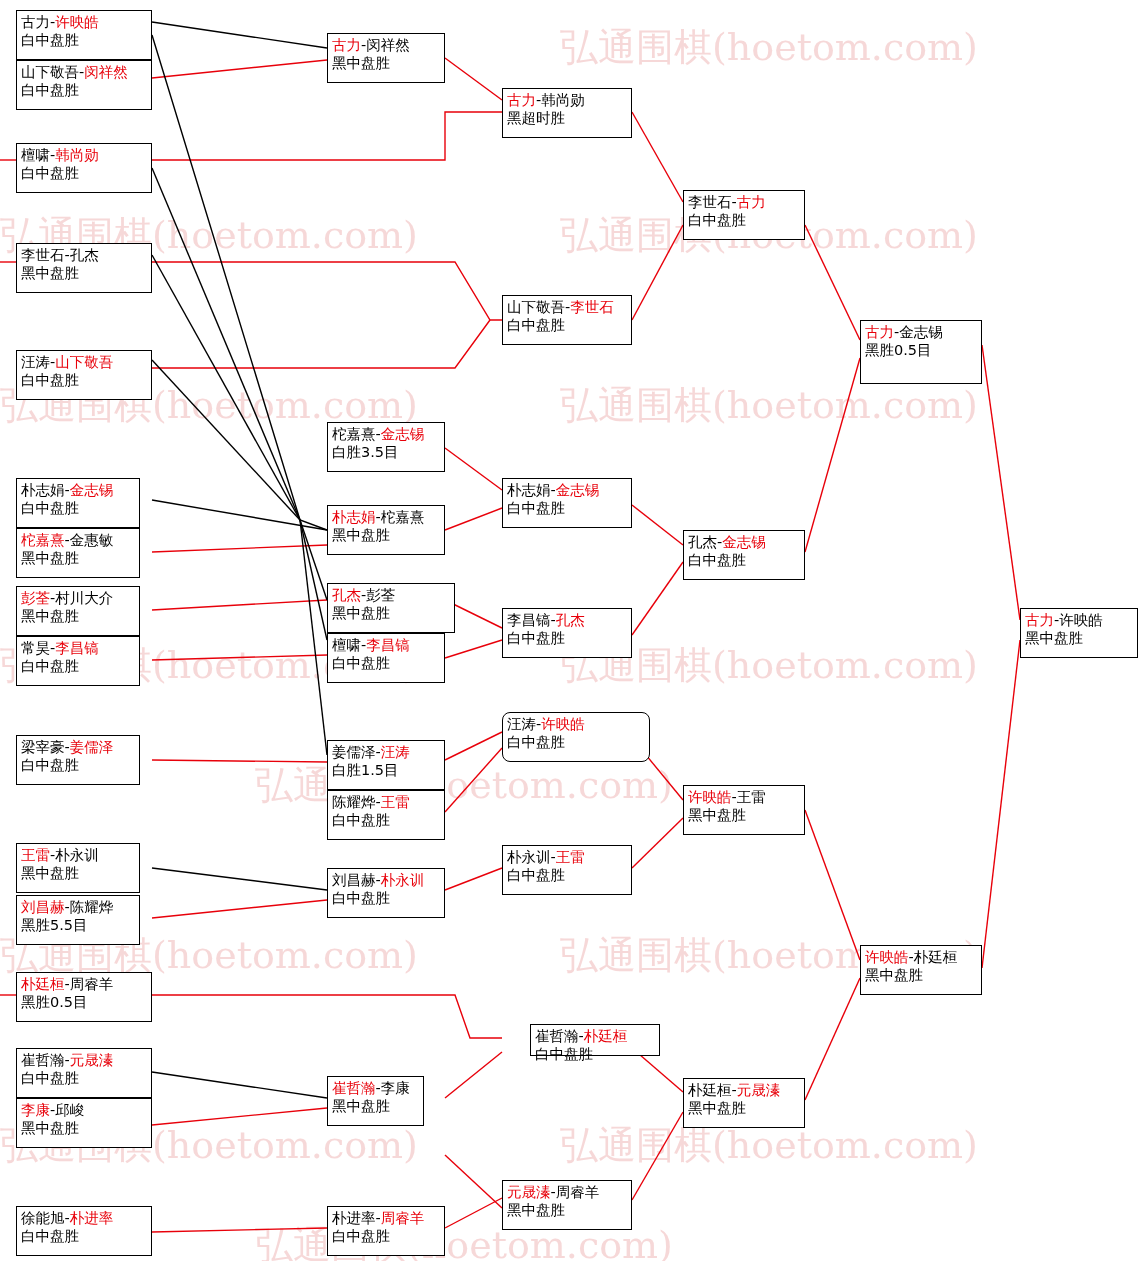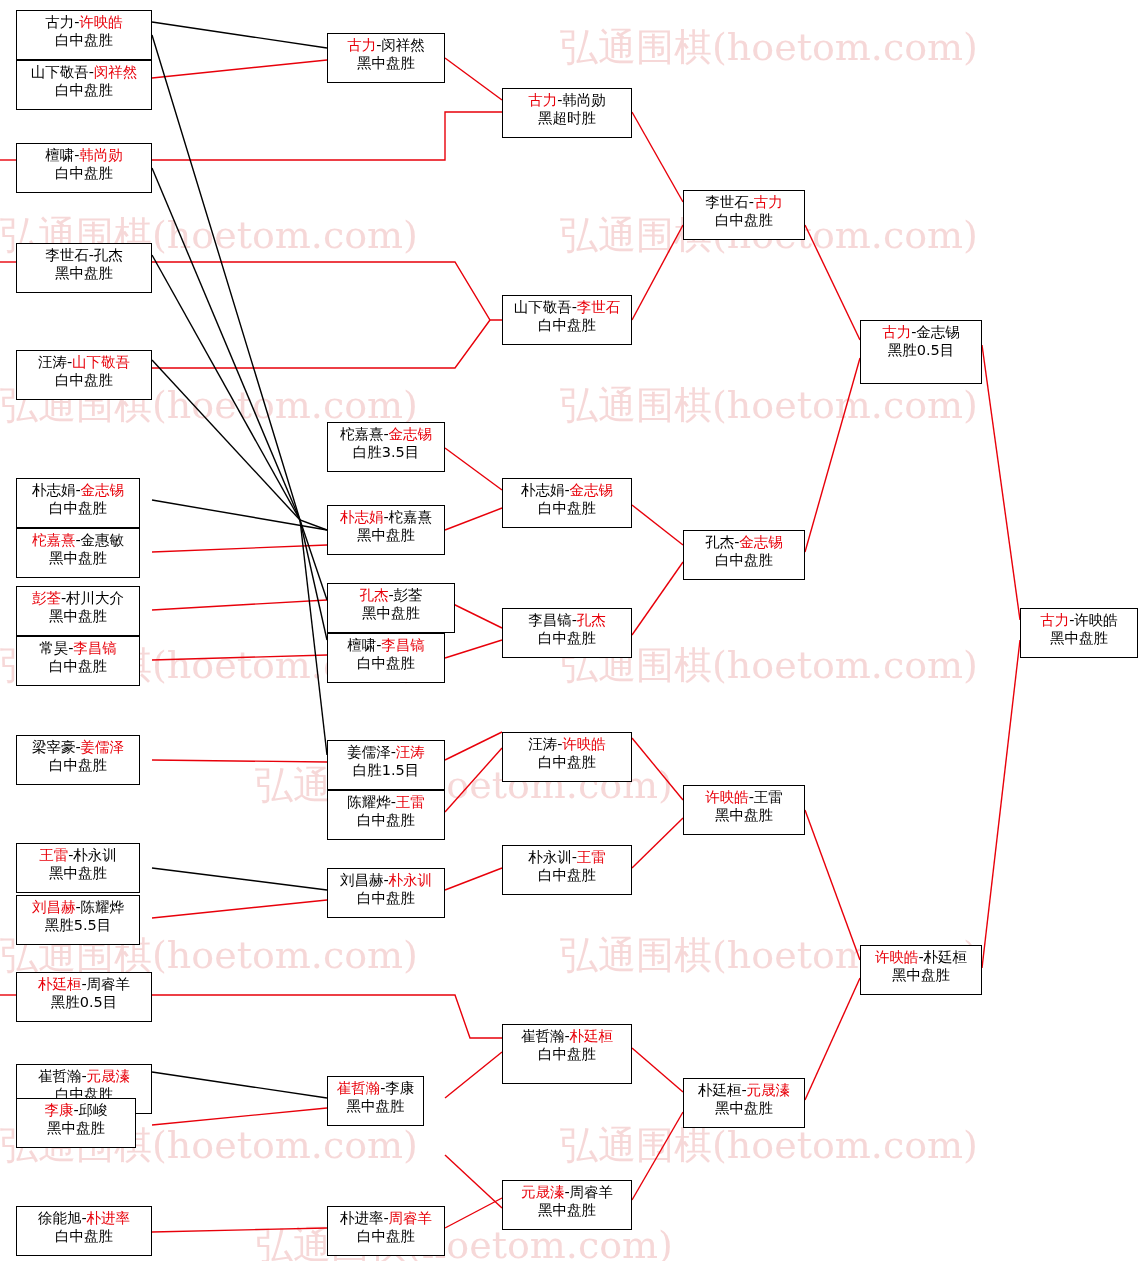--- a/index.html
+++ b/index.html
@@ -2,21 +2,21 @@
 <html><head>
 <meta charset="utf-8">
 <style>
   html,body{margin:0;padding:0;background:#ffffff;}
   #root{position:relative;width:1144px;height:1261px;overflow:hidden;
         font-family:"DejaVu Sans","Liberation Sans",sans-serif;}
   .wm{position:absolute;color:#f0b9b9;opacity:.55;font-size:38px;white-space:nowrap;
       font-family:"DejaVu Serif","Liberation Serif",serif;pointer-events:none;}
   svg.lines{position:absolute;left:0;top:0;width:1144px;height:1261px;pointer-events:none;}
   .node{position:absolute;box-sizing:border-box;border:1px solid #000;background:#fff;
-        text-align:center;line-height:1.22;padding:3px 4px 4px;font-size:14.5px;color:#000;}
+        text-align:left;line-height:1.22;padding:3px 4px 4px;font-size:14.5px;color:#000;}
   .node .l1{white-space:nowrap;}
   .node .l2{white-space:nowrap;}
   .r{color:#e8000a;}
 </style>
 </head>
 <body>
 
 <div id="root">
   <div id="watermarks">
       <div class="wm" style="left: 560px; top: 22px; color: rgb(240, 185, 185);">弘通围棋(hoetom.com)</div>
@@ -132,25 +132,25 @@
         <div class="l2">黑中盘胜</div>
       </div>
       <div class="node" style="left: 16px; top: 895px; width: 124px; height: 50px;">
         <div class="l1"><span class="r">刘昌赫</span><span>-</span><span>陈耀烨</span></div>
         <div class="l2">黑胜5.5目</div>
       </div>
       <div class="node" style="left: 16px; top: 972px; width: 136px; height: 50px;">
         <div class="l1"><span class="r">朴廷桓</span><span>-</span><span>周睿羊</span></div>
         <div class="l2">黑胜0.5目</div>
       </div>
-      <div class="node" style="left: 16px; top: 1048px; width: 136px; height: 50px; margin-top: 16px;">
+      <div class="node" style="left: 16px; top: 1048px; width: 136px; height: 50px;">
         <div class="l1"><span>崔哲瀚</span><span>-</span><span class="r">元晟溱</span></div>
         <div class="l2">白中盘胜</div>
       </div>
-      <div class="node" style="left: 16px; top: 1098px; width: 120px; height: 50px;">
+      <div class="node" style="left: 16px; top: 1098px; width: 136px; height: 50px;">
         <div class="l1"><span class="r">李康</span><span>-</span><span>邱峻</span></div>
         <div class="l2">黑中盘胜</div>
       </div>
       <div class="node" style="left: 16px; top: 1206px; width: 136px; height: 50px;">
         <div class="l1"><span>徐能旭</span><span>-</span><span class="r">朴进率</span></div>
         <div class="l2">白中盘胜</div>
       </div>
       <div class="node" style="left: 327px; top: 33px; width: 118px; height: 50px;">
         <div class="l1"><span class="r">古力</span><span>-</span><span>闵祥然</span></div>
         <div class="l2">黑中盘胜</div>
@@ -200,29 +200,29 @@
         <div class="l2">白中盘胜</div>
       </div>
       <div class="node" style="left: 502px; top: 478px; width: 130px; height: 50px;">
         <div class="l1"><span>朴志娟</span><span>-</span><span class="r">金志锡</span></div>
         <div class="l2">白中盘胜</div>
       </div>
       <div class="node" style="left: 502px; top: 608px; width: 130px; height: 50px;">
         <div class="l1"><span>李昌镐</span><span>-</span><span class="r">孔杰</span></div>
         <div class="l2">白中盘胜</div>
       </div>
-      <div class="node" style="left: 502px; top: 732px; width: 130px; height: 50px;">
+      <div class="node" style="left: 502px; top: 712px; width: 148px; height: 50px; border-radius: 8px;">
         <div class="l1"><span>汪涛</span><span>-</span><span class="r">许映皓</span></div>
         <div class="l2">白中盘胜</div>
       </div>
       <div class="node" style="left: 502px; top: 845px; width: 130px; height: 50px;">
         <div class="l1"><span>朴永训</span><span>-</span><span class="r">王雷</span></div>
         <div class="l2">白中盘胜</div>
       </div>
-      <div class="node" style="left: 502px; top: 1024px; width: 130px; height: 60px;">
+      <div class="node" style="left: 530px; top: 1024px; width: 130px; height: 32px;">
         <div class="l1"><span>崔哲瀚</span><span>-</span><span class="r">朴廷桓</span></div>
         <div class="l2">白中盘胜</div>
       </div>
       <div class="node" style="left: 502px; top: 1180px; width: 130px; height: 50px;">
         <div class="l1"><span class="r">元晟溱</span><span>-</span><span>周睿羊</span></div>
         <div class="l2">黑中盘胜</div>
       </div>
       <div class="node" style="left: 683px; top: 190px; width: 122px; height: 50px;">
         <div class="l1"><span>李世石</span><span>-</span><span class="r">古力</span></div>
         <div class="l2">白中盘胜</div>

